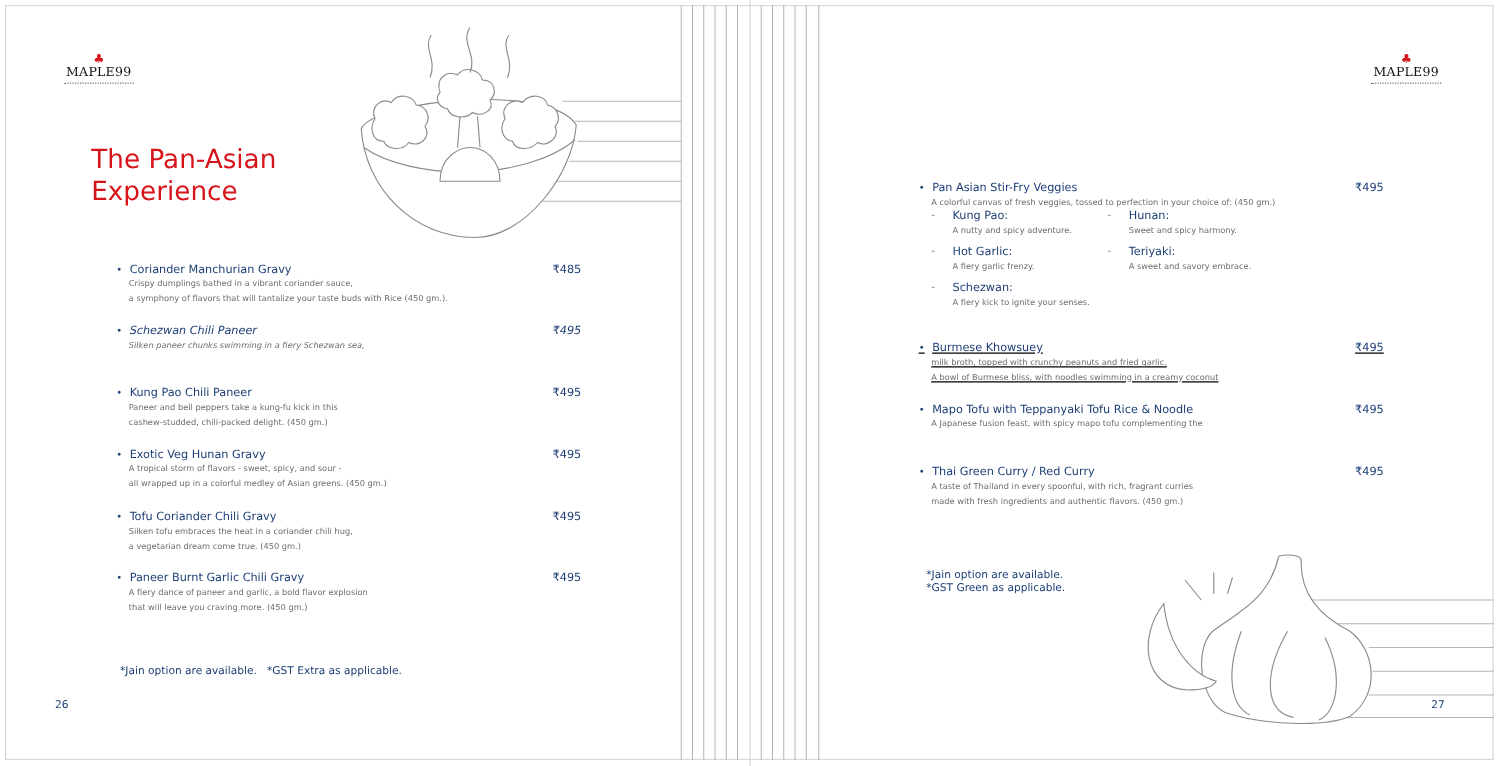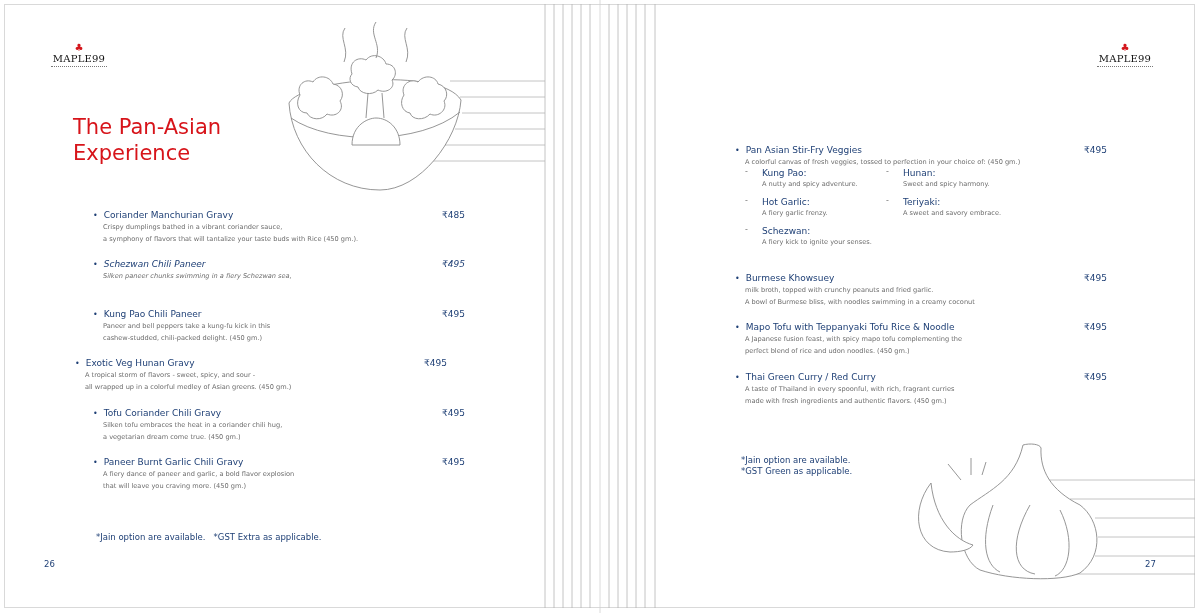--- a/index.html
+++ b/index.html
@@ -122,21 +122,21 @@
   <div class="desc">Silken paneer chunks swimming in a fiery Schezwan sea,</div>
 </div>
 <div class="item" style="left:93px; top:302px; width:372px;">
   <div class="row">
       <span><span class="bullet">•</span><span class="name">Kung Pao Chili Paneer</span></span>
       <span class="price">₹495</span>
     </div>
   <div class="desc">Paneer and bell peppers take a kung-fu kick in this</div>
   <div class="desc">cashew-studded, chili-packed delight. (450 gm.)</div>
 </div>
-<div class="item" style="left:75px; top:351px; width:372px;">
+<div class="item" style="left:93px; top:351px; width:372px;">
   <div class="row">
       <span><span class="bullet">•</span><span class="name">Exotic Veg Hunan Gravy</span></span>
       <span class="price">₹495</span>
     </div>
   <div class="desc">A tropical storm of flavors - sweet, spicy, and sour -</div>
   <div class="desc">all wrapped up in a colorful medley of Asian greens. (450 gm.)</div>
 </div>
 <div class="item" style="left:93px; top:401px; width:372px;">
   <div class="row">
       <span><span class="bullet">•</span><span class="name">Tofu Coriander Chili Gravy</span></span>
@@ -190,35 +190,34 @@
   <span class="dash">-</span>
   <span class="sname">Teriyaki:</span>
   <span class="sdesc">A sweet and savory embrace.</span>
 </div>
 <div class="sub" style="left:745px; top:225px;">
   <span class="dash">-</span>
   <span class="sname">Schezwan:</span>
   <span class="sdesc">A fiery kick to ignite your senses.</span>
 </div>
 
-<div class="item" style="left:735px; top:266px; width:372px;">
+<div class="item" style="left:735px; top:266px; width:372px;text-decoration:underline;">
   <div class="row">
       <span><span class="bullet">•</span><span class="name">Burmese Khowsuey</span></span>
       <span class="price">₹495</span>
     </div>
   <div class="desc">milk broth, topped with crunchy peanuts and fried garlic.</div>
   <div class="desc">A bowl of Burmese bliss, with noodles swimming in a creamy coconut</div>
 </div>
 <div class="item" style="left:735px; top:315px; width:372px;">
   <div class="row">
       <span><span class="bullet">•</span><span class="name">Mapo Tofu with Teppanyaki Tofu Rice &amp; Noodle</span></span>
       <span class="price">₹495</span>
     </div>
   <div class="desc">A Japanese fusion feast, with spicy mapo tofu complementing the</div>
-  <div class="desc">perfect blend of rice and udon noodles. (450 gm.)</div>
 </div>
 <div class="item" style="left:735px; top:365px; width:372px;">
   <div class="row">
       <span><span class="bullet">•</span><span class="name">Thai Green Curry / Red Curry</span></span>
       <span class="price">₹495</span>
     </div>
   <div class="desc">A taste of Thailand in every spoonful, with rich, fragrant curries</div>
   <div class="desc">made with fresh ingredients and authentic flavors. (450 gm.)</div>
 </div>
 

